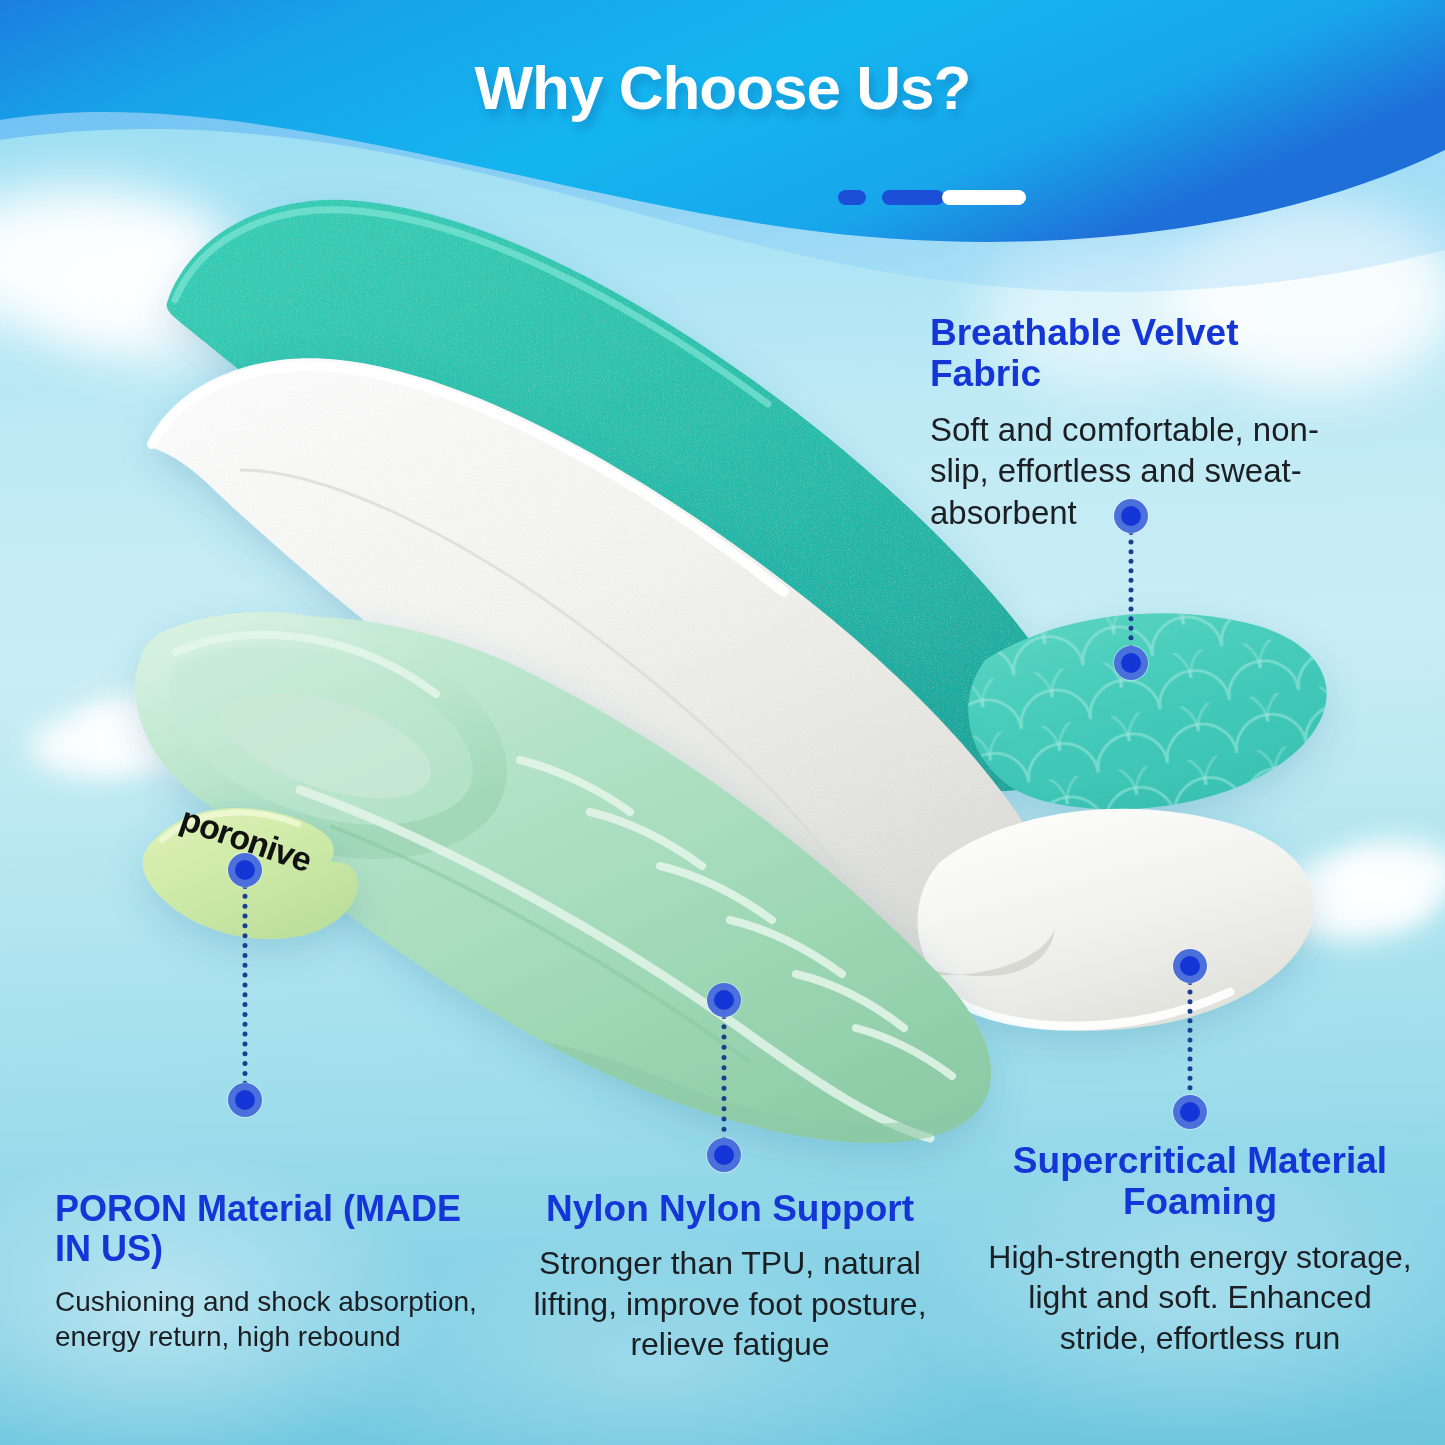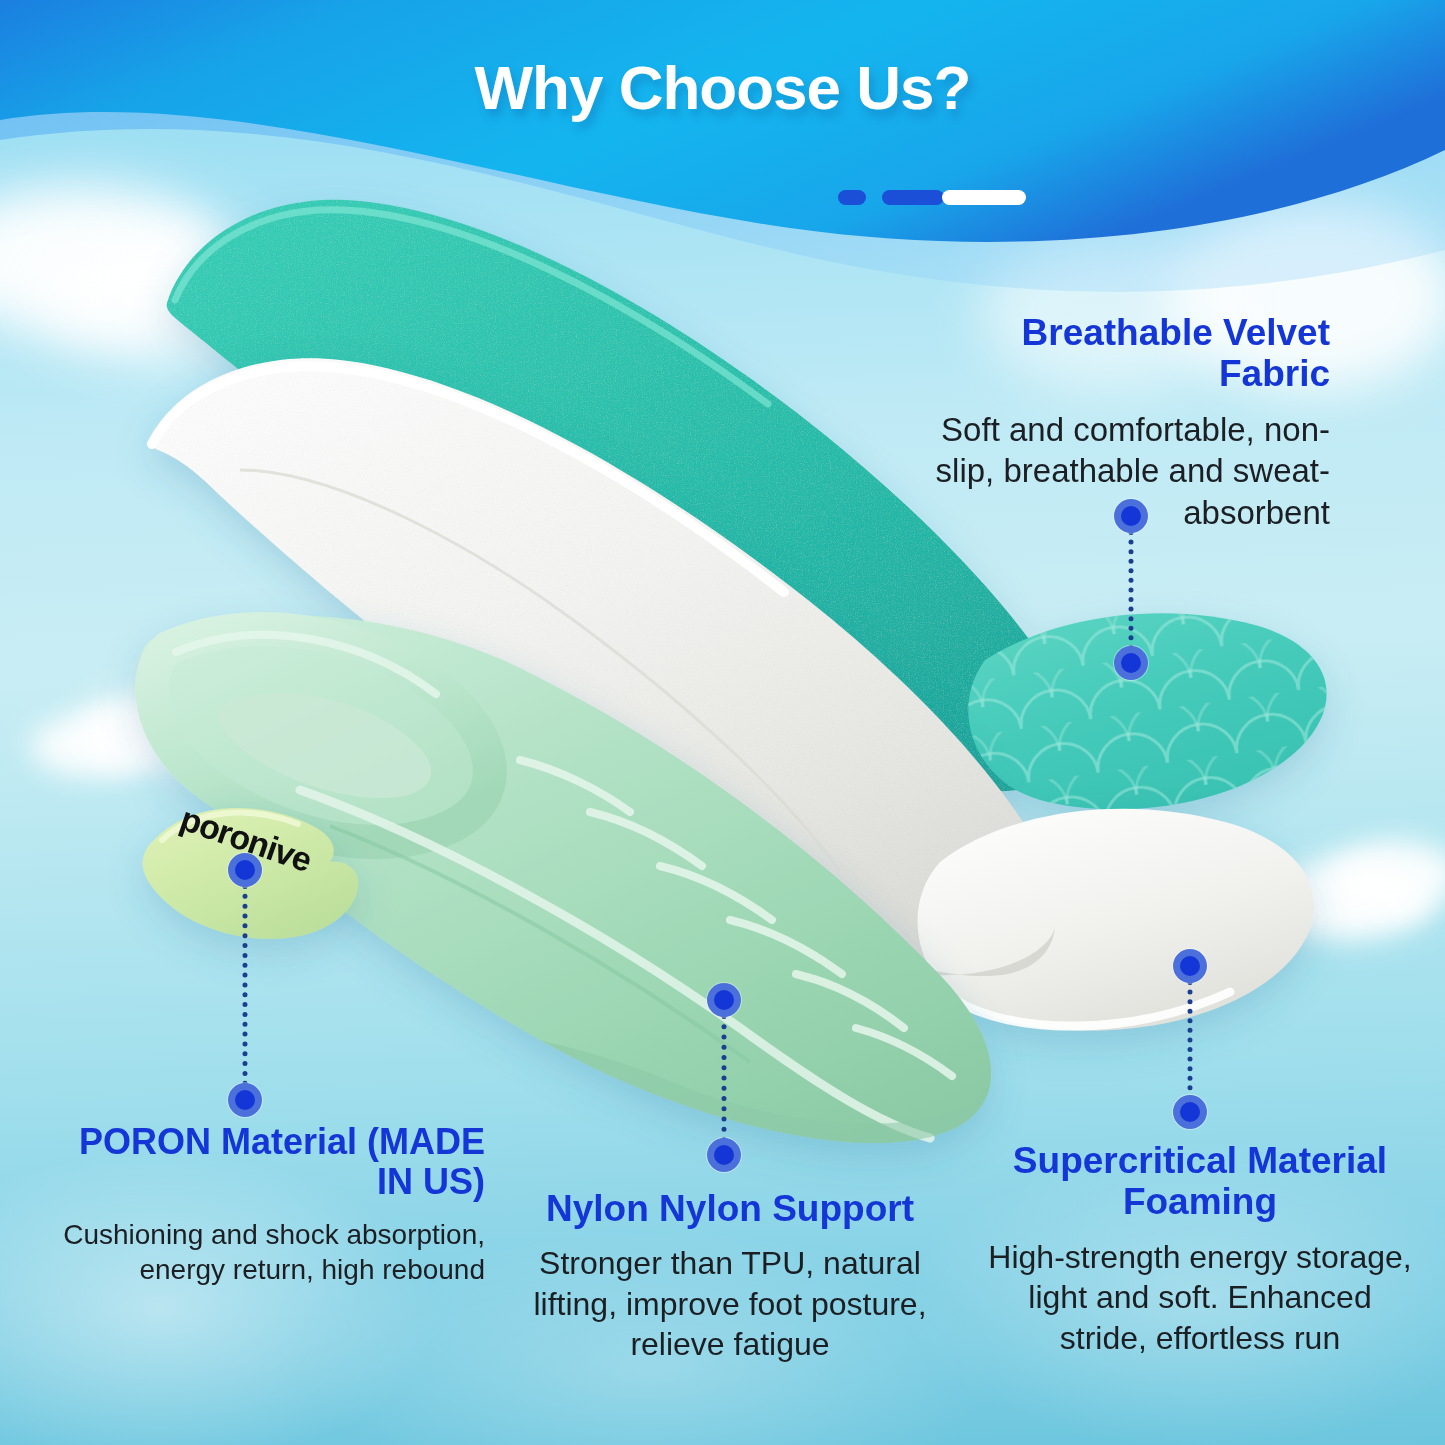--- a/index.html
+++ b/index.html
@@ -106,22 +106,22 @@
     font-size: 37px;
     margin-bottom: 14px;
   }
   .feat p {
     color: #1b1f23;
     font-weight: 400;
     line-height: 1.26;
     font-size: 33px;
   }
 
-  #f-velvet  { top: 312px;  left: 930px;  width: 400px; text-align: right; }
-  #f-poron   { top: 1122px; left: 55px;   width: 430px; text-align: right; }
+  #f-velvet  { top: 312px;  left: 930px;  width: 400px; text-align: left; }
+  #f-poron   { top: 1189px; left: 55px;   width: 430px; text-align: left; }
   #f-nylon   { top: 1188px; left: 495px;  width: 470px; text-align: center; }
   #f-nitro   { top: 1140px; left: 985px;  width: 430px; text-align: center; }
 
   #f-poron h3 { font-size: 36px; }
   #f-poron p  { font-size: 28px; }
   #f-nylon p  { font-size: 32px; margin-top: 8px; }
   #f-nitro p  { font-size: 32px; }
 
   
   .poron-logo {
@@ -356,21 +356,21 @@
   <div class="leader" style="left:724px; top:1014px; height:128px;"></div>
   <div class="marker" style="left:724px; top:1000px;"></div>
   <div class="marker" style="left:724px; top:1155px;"></div>
 
   <div class="leader" style="left:1190px; top:980px; height:120px;"></div>
   <div class="marker" style="left:1190px; top:966px;"></div>
   <div class="marker" style="left:1190px; top:1112px;"></div>
 
   <div class="feat" id="f-velvet">
     <h3>Breathable Velvet Fabric</h3>
-    <p>Soft and comfortable, non-slip, breathable and sweat-absorbent</p>
+    <p>Soft and comfortable, non-slip, effortless and sweat-absorbent</p>
   </div>
 
   <div class="feat" id="f-poron">
     <h3>PORON Material (MADE IN US)</h3>
     <p>Cushioning and shock absorption, energy return, high rebound</p>
   </div>
 
   <div class="feat" id="f-nylon">
     <h3>Nylon Nylon Support</h3>
     <p>Stronger than TPU, natural lifting, improve foot posture, relieve fatigue</p>

